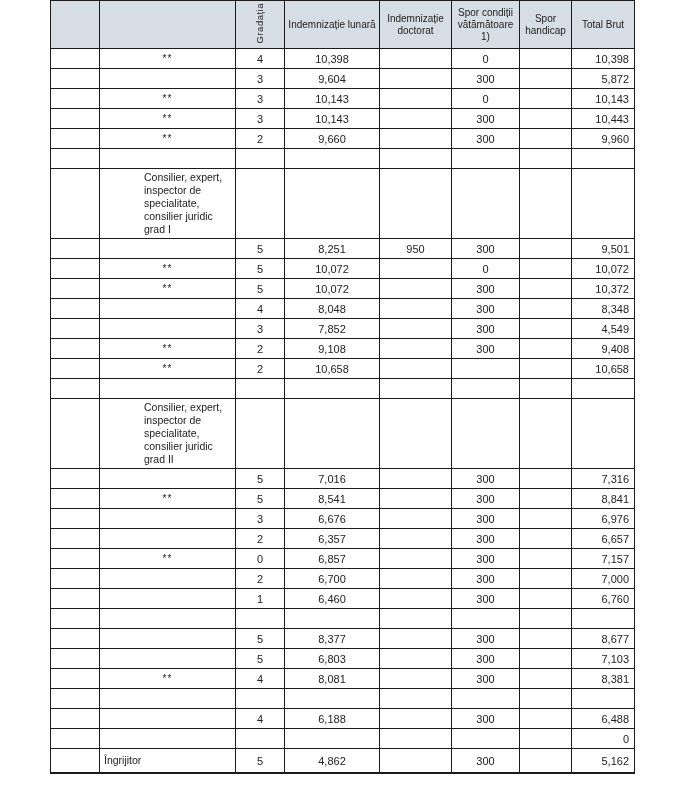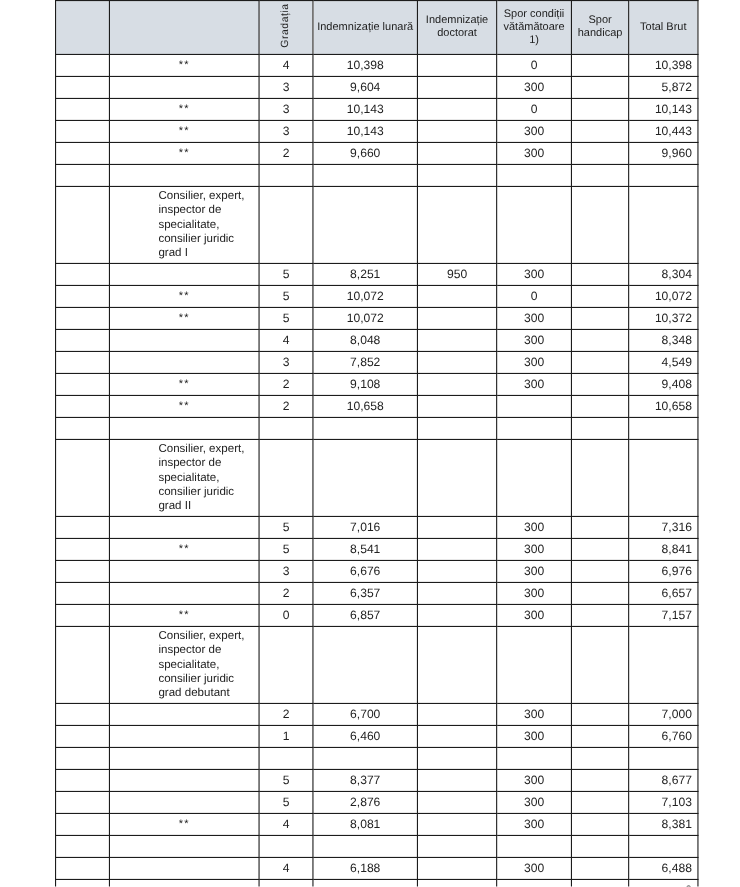--- a/index.html
+++ b/index.html
@@ -143,21 +143,21 @@
           <td class="total"></td>
         </tr>
         <tr>
           <td></td>
           <td class="mark"></td>
           <td class="num">5</td>
           <td class="num">8,251</td>
           <td class="num">950</td>
           <td class="num">300</td>
           <td class="num"></td>
-          <td class="total">8,304</td>
+          <td class="total">9,501</td>
         </tr>
         <tr>
           <td></td>
           <td class="mark">**</td>
           <td class="num">5</td>
           <td class="num">10,072</td>
           <td class="num"></td>
           <td class="num">0</td>
           <td class="num"></td>
           <td class="total">10,072</td>
@@ -275,30 +275,20 @@
         <tr>
           <td></td>
           <td class="mark">**</td>
           <td class="num">0</td>
           <td class="num">6,857</td>
           <td class="num"></td>
           <td class="num">300</td>
           <td class="num"></td>
           <td class="total">7,157</td>
         </tr>
-        <tr class="tall">
-          <td></td>
-          <td class="title">Consilier, expert, inspector de specialitate, consilier juridic grad debutant</td>
-          <td class="num"></td>
-          <td class="num"></td>
-          <td class="num"></td>
-          <td class="num"></td>
-          <td class="num"></td>
-          <td class="total"></td>
-        </tr>
         <tr>
           <td></td>
           <td class="mark"></td>
           <td class="num">2</td>
           <td class="num">6,700</td>
           <td class="num"></td>
           <td class="num">300</td>
           <td class="num"></td>
           <td class="total">7,000</td>
         </tr>
@@ -329,21 +319,21 @@
           <td class="num">8,377</td>
           <td class="num"></td>
           <td class="num">300</td>
           <td class="num"></td>
           <td class="total">8,677</td>
         </tr>
         <tr>
           <td></td>
           <td class="mark"></td>
           <td class="num">5</td>
-          <td class="num">2,876</td>
+          <td class="num">6,803</td>
           <td class="num"></td>
           <td class="num">300</td>
           <td class="num"></td>
           <td class="total">7,103</td>
         </tr>
         <tr>
           <td></td>
           <td class="mark">**</td>
           <td class="num">4</td>
           <td class="num">8,081</td>

